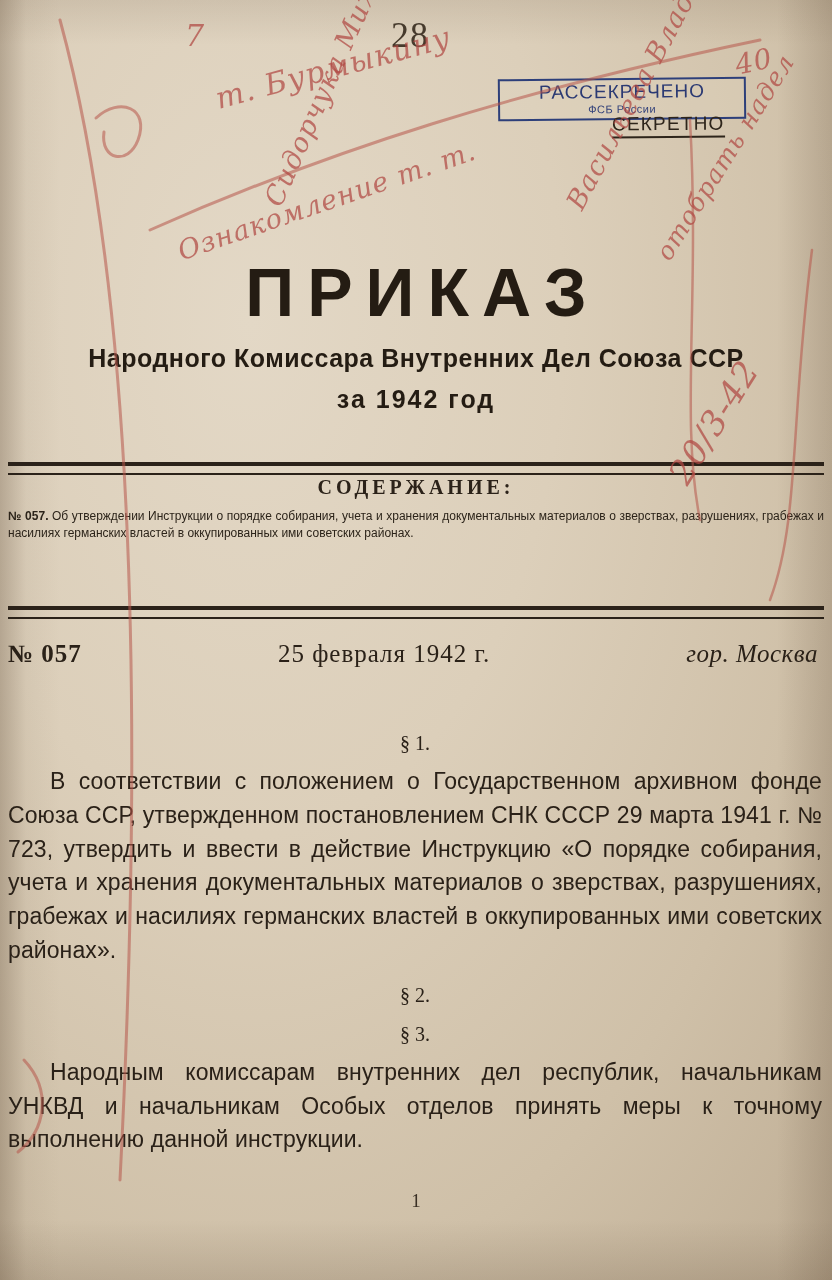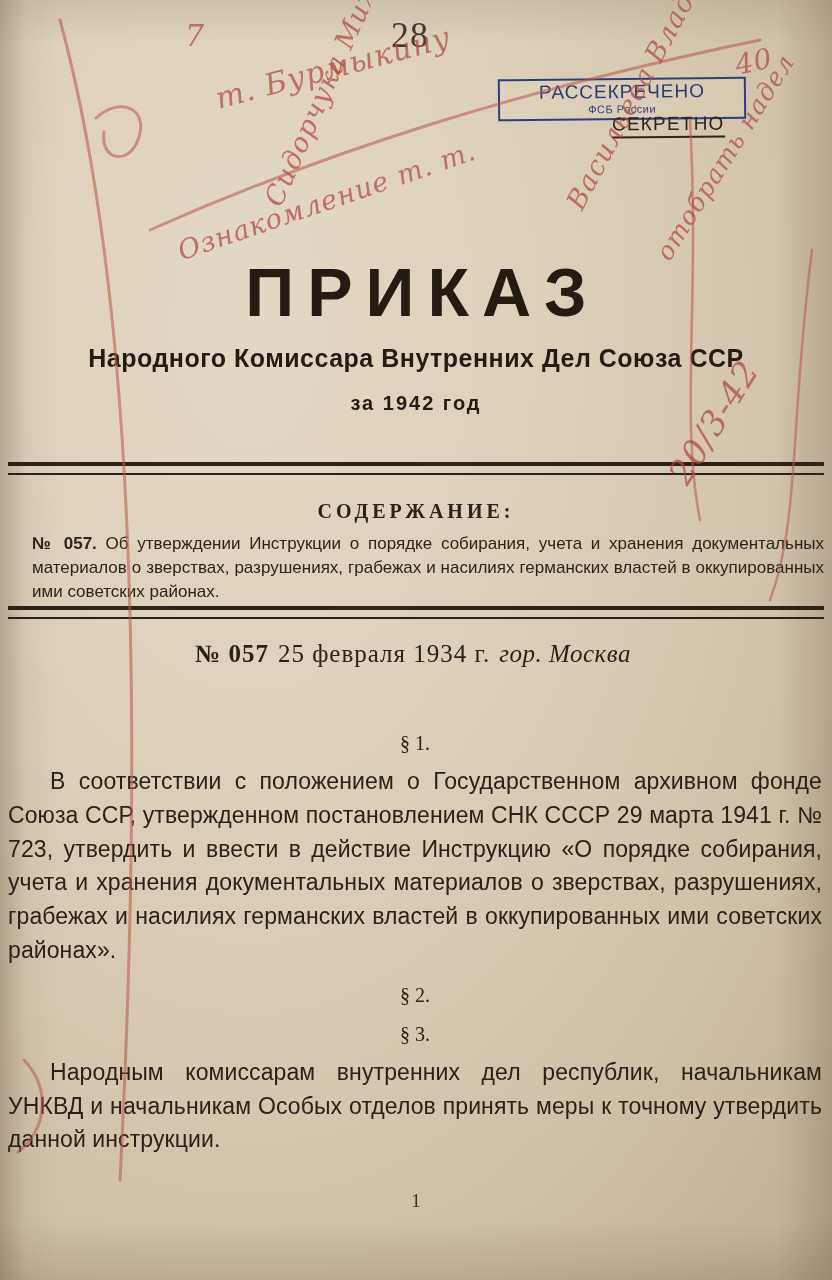--- a/index.html
+++ b/index.html
@@ -121,24 +121,24 @@
   .subtitle-1 {
     margin-top: 18px;
     font-family: "Liberation Sans", sans-serif;
     font-weight: bold;
     font-size: 25px;
     letter-spacing: 0.5px;
     color: #241c13;
     white-space: nowrap;
   }
   .subtitle-2 {
-    margin-top: 19px;
-    font-family: "Liberation Sans", sans-serif;
-    font-weight: bold;
-    font-size: 20px;
+    margin-top: 12px;
+    font-family: "Liberation Sans", sans-serif;
+    font-weight: bold;
+    font-size: 25px;
     letter-spacing: 2px;
     color: #241c13;
   }
 
   
   .rule-double {
     position: absolute;
     left: 8px;
     right: 8px;
     height: 7px;
@@ -156,43 +156,41 @@
     right: 8px;
   }
   .contents-heading {
     text-align: center;
     font-family: "Liberation Serif", serif;
     font-weight: bold;
     font-size: 20px;
     letter-spacing: 4px;
     color: #2b2219;
     margin-bottom: 9px;
-    margin-top: 24px;
   }
   .contents-body {
     font-family: "Liberation Sans", sans-serif;
-    font-size: 17px;
+    font-size: 12px;
     line-height: 1.42;
     text-align: justify;
     color: #2c241a;
-    margin-left: 24px;
   }
   .contents-body .num {
     font-weight: bold;
   }
 
   
   .orderline {
     position: absolute;
     top: 640px;
     left: 8px;
     right: 14px;
     display: flex;
     align-items: baseline;
-    justify-content: center;
+    justify-content: space-between;
     font-family: "Liberation Serif", serif;
     font-size: 25px;
     color: #2a2118;
     gap: 9px;
   }
   .orderline .ord-no { font-weight: bold; letter-spacing: 1px; }
   .orderline .ord-date { letter-spacing: 1px; }
   .orderline .ord-city { letter-spacing: 0.5px; font-style: italic; }
 
   
@@ -264,38 +262,38 @@
     <div class="contents">
       <div class="contents-heading">СОДЕРЖАНИЕ:</div>
       <div class="contents-body">
         <span class="num">№ 057.</span>
         <span>Об утверждении Инструкции о порядке собирания, учета и хранения документальных материалов о зверствах, разрушениях, грабежах и насилиях германских властей в оккупированных ими советских районах.</span>
       </div>
     </div>
 
     <div class="orderline">
       <div class="ord-no">№ 057</div>
-      <div class="ord-date">25 февраля 1934 г.</div>
+      <div class="ord-date">25 февраля 1942 г.</div>
       <div class="ord-city">гор. Москва</div>
     </div>
 
     <div class="body-wrap">
 
       <div class="sect">
         <div class="sect-num">§ 1.</div>
         <div class="para">В соответствии с положением о Государственном архивном фонде Союза ССР, утвержденном постановлением СНК СССР 29 марта 1941 г. № 723, утвердить и ввести в действие Инструкцию «О порядке собирания, учета и хранения документальных материалов о зверствах, разрушениях, грабежах и насилиях германских властей в оккупированных ими советских районах».</div>
       </div>
 
       <div class="sect">
         <div class="sect-num">§ 2.</div>
       </div>
 
       <div class="sect">
         <div class="sect-num">§ 3.</div>
-        <div class="para">Народным комиссарам внутренних дел республик, начальникам УНКВД и начальникам Особых отделов принять меры к точному утвердить данной инструкции.</div>
+        <div class="para">Народным комиссарам внутренних дел республик, начальникам УНКВД и начальникам Особых отделов принять меры к точному выполнению данной инструкции.</div>
       </div>
 
     </div>
 
     <div class="folio-bottom">1</div>
   </div>
 
   <div class="ink">
     <svg width="832" height="1280" viewBox="0 0 832 1280">
       <g stroke="rgba(183,86,74,0.55)" fill="none" stroke-linecap="round">

